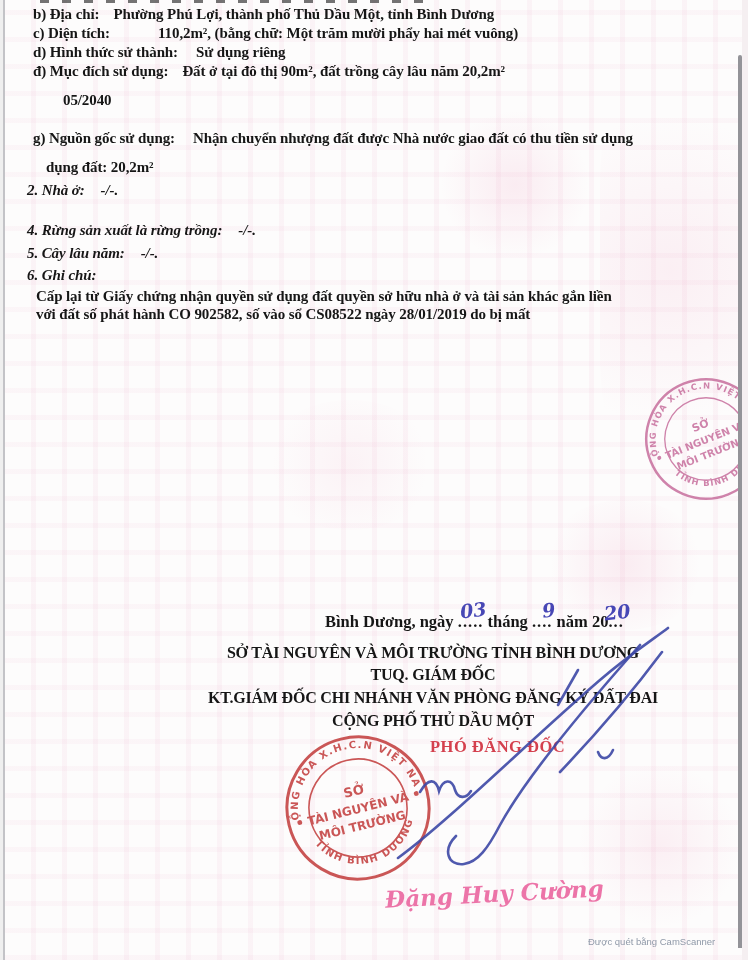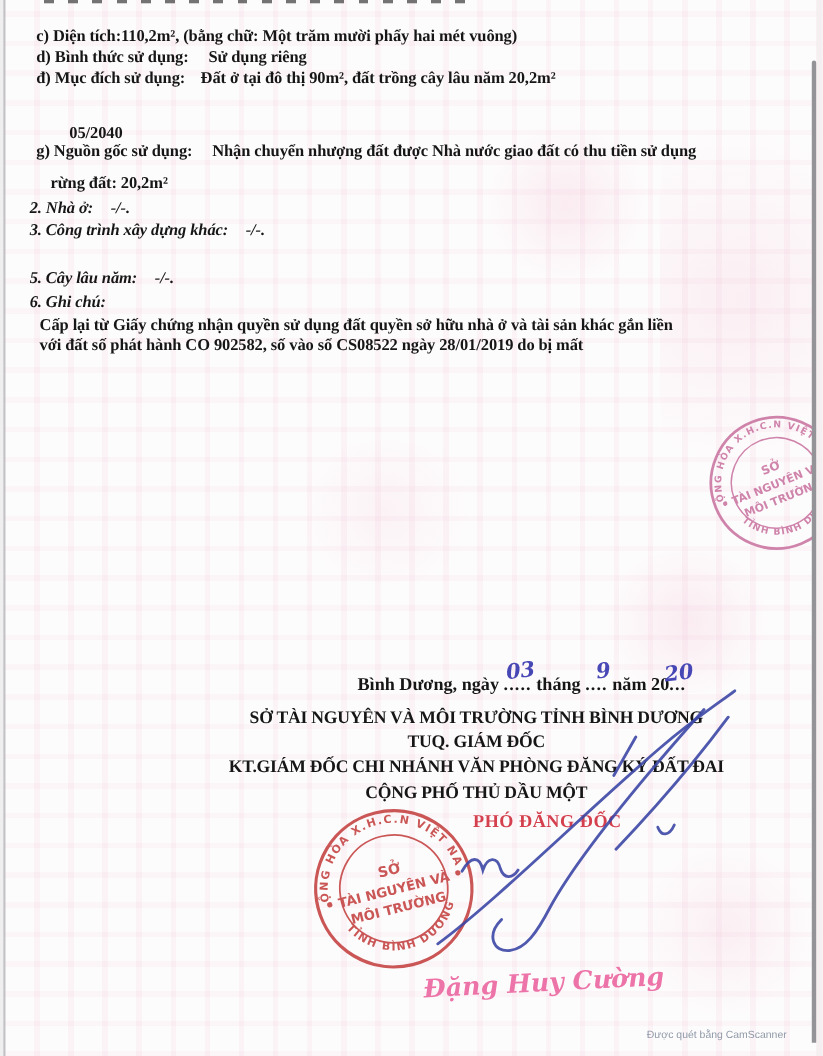--- a/index.html
+++ b/index.html
@@ -18,21 +18,21 @@
   .edge-left{position:absolute;left:3px;top:0;width:2px;height:960px;background:#c3c3c7;z-index:6;}
   .edge-right{position:absolute;left:738px;top:55px;width:4px;height:893px;background:#939398;
               border-radius:3px 3px 0 0;z-index:6;}
   .edge-right-band{position:absolute;left:742px;top:0;width:6px;height:960px;background:#f5eff1;z-index:5;}
   .top-crop{position:absolute;left:40px;top:0;width:392px;height:3px;z-index:2;opacity:.65;
     background:repeating-linear-gradient(90deg, #2a2a2a 0 9px, transparent 9px 22px);}
   
   .tline{position:absolute;left:33px;white-space:nowrap;font-size:15px;font-weight:bold;
          letter-spacing:-0.1px;z-index:2;}
   .tline .val{display:inline-block;}
-  .g14{margin-left:14px;} .g48{} .g18{margin-left:18px;} .g12{margin-left:12px;} .g16{margin-left:16px;}
+  .g14{margin-left:14px;} .g48{margin-left:48px;} .g18{margin-left:18px;} .g12{margin-left:12px;} .g16{margin-left:16px;}
   .cont1{left:63px;} .cont2{left:46px;}
   .item{font-style:italic;left:27px;}
   .note{left:36px;font-weight:bold;}
   
   .date-line{position:absolute;left:325px;top:612px;font-size:16.5px;font-weight:600;white-space:nowrap;z-index:2;}
   .dotrel{position:relative;display:inline-block;}
   .dots{letter-spacing:1px;font-weight:bold;}
   .hw{position:absolute;left:2px;top:-13px;color:#4747b5;font-size:19px;font-style:italic;
       font-family:"DejaVu Serif",serif;transform:rotate(-7deg);font-weight:600;}
   .hw.m{left:10px;} .hw.y{left:-4px;top:-11px;}
@@ -74,44 +74,47 @@
 
   <div class="pattern"></div>
   <div class="blob" style="left:440px;top:110px;width:150px;height:150px;"></div>
   <div class="blob" style="left:600px;top:60px;width:140px;height:420px;border-radius:30%;opacity:.8;"></div>
   <div class="blob" style="left:540px;top:500px;width:170px;height:130px;"></div>
   <div class="blob" style="left:260px;top:400px;width:180px;height:130px;opacity:.6;"></div>
   <div class="blob" style="left:580px;top:760px;width:160px;height:170px;opacity:.8;"></div>
 
   <div class="top-crop"></div>
 
+  <div class="tline" style="top:6px">
+    <span>b) Địa chỉ:</span><span class="val g14">Phường Phú Lợi, thành phố Thủ Dầu Một, tỉnh Bình Dương</span>
+  </div>
   <div class="tline" style="top:25px">
     <span>c) Diện tích:</span><span class="val g48">110,2m², (bằng chữ: Một trăm mười phẩy hai mét vuông)</span>
   </div>
   <div class="tline" style="top:44px">
-    <span>d) Bình thức sử dụng:</span><span class="val g18">Sử dụng riêng</span>
+    <span>d) Hình thức sử thành:</span><span class="val g18">Sử dụng riêng</span>
   </div>
   <div class="tline" style="top:63px">
     <span>đ) Mục đích sử dụng:</span><span class="val g14">Đất ở tại đô thị 90m², đất trồng cây lâu năm 20,2m²</span>
   </div>
-  <div class="tline cont1" style="top:113px">
+  <div class="tline cont1" style="top:92px">
     <span class="val">05/2040</span>
   </div>
   <div class="tline" style="top:130px">
     <span>g) Nguồn gốc sử dụng:</span><span class="val g18">Nhận chuyển nhượng đất được Nhà nước giao đất có thu tiền sử dụng</span>
   </div>
   <div class="tline cont2" style="top:159px">
-    <span class="val">rừng đất: 20,2m²</span>
+    <span class="val">dụng đất: 20,2m²</span>
   </div>
 
   <div class="tline item" style="top:182px">
     <span>2. Nhà ở:</span><span class="val g16">-/-.</span>
   </div>
-  <div class="tline item" style="top:202px">
-    <span>3. Công trình xây dựng khác:</span><span class="val g16">-/-.</span>
+  <div class="tline item" style="top:222px">
+    <span>4. Rừng sản xuất là rừng trồng:</span><span class="val g16">-/-.</span>
   </div>
   <div class="tline item" style="top:245px">
     <span>5. Cây lâu năm:</span><span class="val g16">-/-.</span>
   </div>
   <div class="tline item" style="top:267px">
     <span>6. Ghi chú:</span><span class="val g16"></span>
   </div>
 
   <div class="tline note" style="top:288px">
     <span>Cấp lại từ Giấy chứng nhận quyền sử dụng đất quyền sở hữu nhà ở và tài sản khác gắn liền</span>

